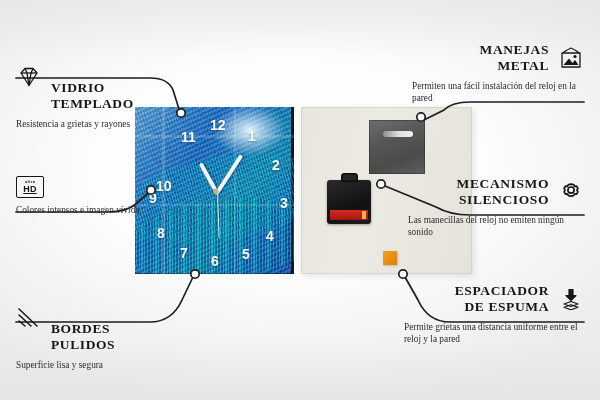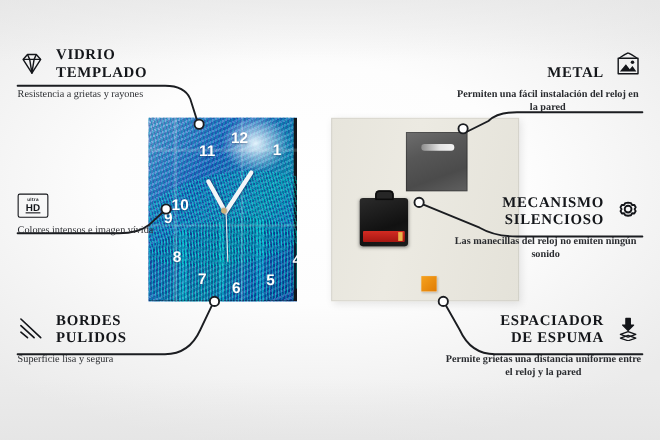--- a/index.html
+++ b/index.html
@@ -15,21 +15,21 @@
       radial-gradient(ellipse 70% 60% at 48% 42%, #ffffff 0%, #fdfdfd 45%, #f4f4f4 72%, #ebebeb 100%),
       linear-gradient(90deg,#e9e9e9 0%,#fbfbfb 12%,#ffffff 45%,#fafafa 80%,#e7e7e7 100%);
   }
   .vig{position:absolute;inset:0;pointer-events:none;
     background:linear-gradient(180deg, rgba(228,228,228,.55) 0%, rgba(255,255,255,0) 14%, rgba(255,255,255,0) 86%, rgba(226,226,226,.6) 100%);}
 
   
   .product{position:absolute;left:135px;top:107px;width:337px;height:167px;}
 
   .clock-front{
-    position:absolute;left:0;top:0;width:135px;height:167px;
+    position:absolute;left:0;top:0;width:159px;height:167px;
     overflow:hidden;
     background:
       radial-gradient(ellipse 38% 26% at 72% 14%, rgba(235,248,255,.95) 0%, rgba(235,248,255,0) 60%),
       repeating-linear-gradient(104deg, rgba(0,170,190,.40) 0 1.3px, rgba(255,255,255,0) 1.3px 3.2px),
       repeating-linear-gradient(72deg, rgba(10,60,160,.30) 0 1.1px, rgba(255,255,255,0) 1.1px 2.9px),
       repeating-linear-gradient(-24deg, rgba(255,255,255,.18) 0 2px, rgba(0,0,0,.10) 2px 4.4px),
       linear-gradient(125deg,#7fa8de 0%,#3f7fd0 18%,#1f5fc4 34%,#1d73bd 50%,#1289b4 64%,#1762c2 78%,#0d3f9e 100%);
     box-shadow:inset -3px 0 0 0 #15161a, inset 0 -1px 0 0 rgba(0,0,0,.45);
   }
   .wave-a{position:absolute;left:-12%;top:30%;width:130%;height:50%;
@@ -79,25 +79,25 @@
   
   svg.lines{position:absolute;inset:0;width:600px;height:400px;pointer-events:none;}
 
   
   .callout{position:absolute;}
   .co-head{display:flex;align-items:center;gap:9px;}
   .co-title{font-family:"Liberation Serif",serif;font-weight:700;font-size:13.5px;
     letter-spacing:.6px;color:#14161a;line-height:1.18;text-transform:uppercase;}
   .co-desc{font-family:"Liberation Serif",serif;font-size:9.3px;color:#2a2c30;line-height:1.32;margin-top:6px;}
   .left .co-head{justify-content:flex-start;}
-  .left .co-title{text-align:left;}
+  .left .co-title{text-align:left;margin-top:38px;}
   .left .co-desc{text-align:left;}
   .right .co-head{justify-content:flex-end;}
   .right .co-title{text-align:right;}
-  .right .co-desc{text-align:center;font-weight:bold;}
+  .right .co-desc{text-align:left;}
 
   .ico{width:26px;height:22px;flex:0 0 26px;display:block;}
 
   .hdbox{width:25px;height:20px;border:1.6px solid #14161a;border-radius:2px;
     display:flex;flex-direction:column;align-items:center;justify-content:center;line-height:1;}
   .hdbox .u{font-family:"Liberation Sans",sans-serif;font-size:4.2px;font-weight:700;letter-spacing:.3px;color:#14161a;}
   .hdbox .h{font-family:"Liberation Sans",sans-serif;font-size:9px;font-weight:700;letter-spacing:.2px;color:#14161a;margin-top:.5px;text-decoration:underline;}
 </style>
 </head>
 <body>
@@ -207,21 +207,21 @@
         <span>BORDES</span><br>
         <span>PULIDOS</span>
       </div>
     </div>
     <div class="co-desc">Superficie lisa y segura</div>
   </div>
 
   <div class="callout right" style="right:16px;top:42px;width:172px;">
     <div class="co-head">
       <div class="co-title">
-        <br>
+        <span>MANEJAS</span><br>
         <span>METAL</span>
       </div>
       <svg class="ico" viewBox="0 0 26 22">
         <g fill="none" stroke="#14161a" stroke-width="1.3" stroke-linejoin="round">
           <path d="M13,1 C9,3 6,4.5 5,6"></path>
             <path d="M13,1 C17,3 20,4.5 21,6"></path>
           <rect x="4" y="6" width="18" height="14"></rect>
           <path d="M5.5,18 L11,11.5 L14.5,16 L17,13 L20.5,18 Z" fill="#14161a" stroke="none"></path>
           <circle cx="17" cy="9.5" r="1.6" fill="#14161a" stroke="none"></circle>
         </g>

